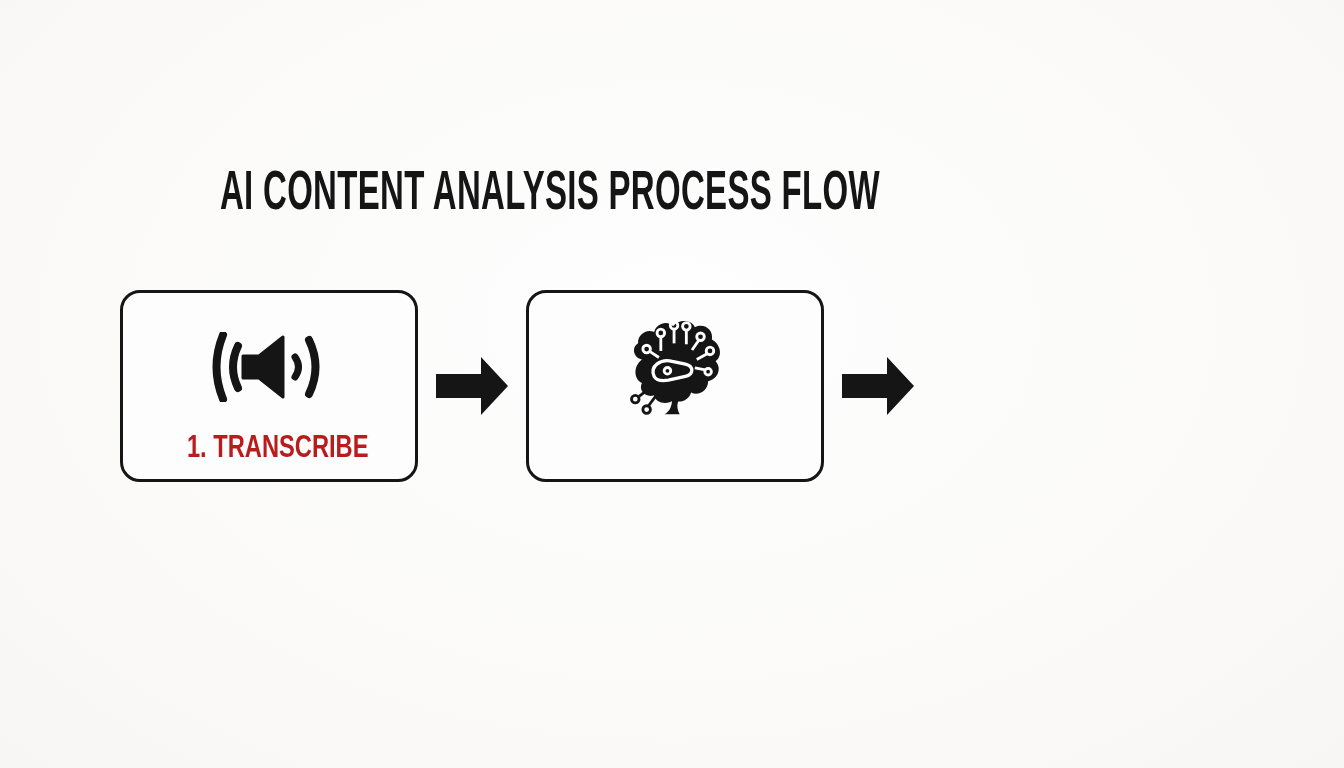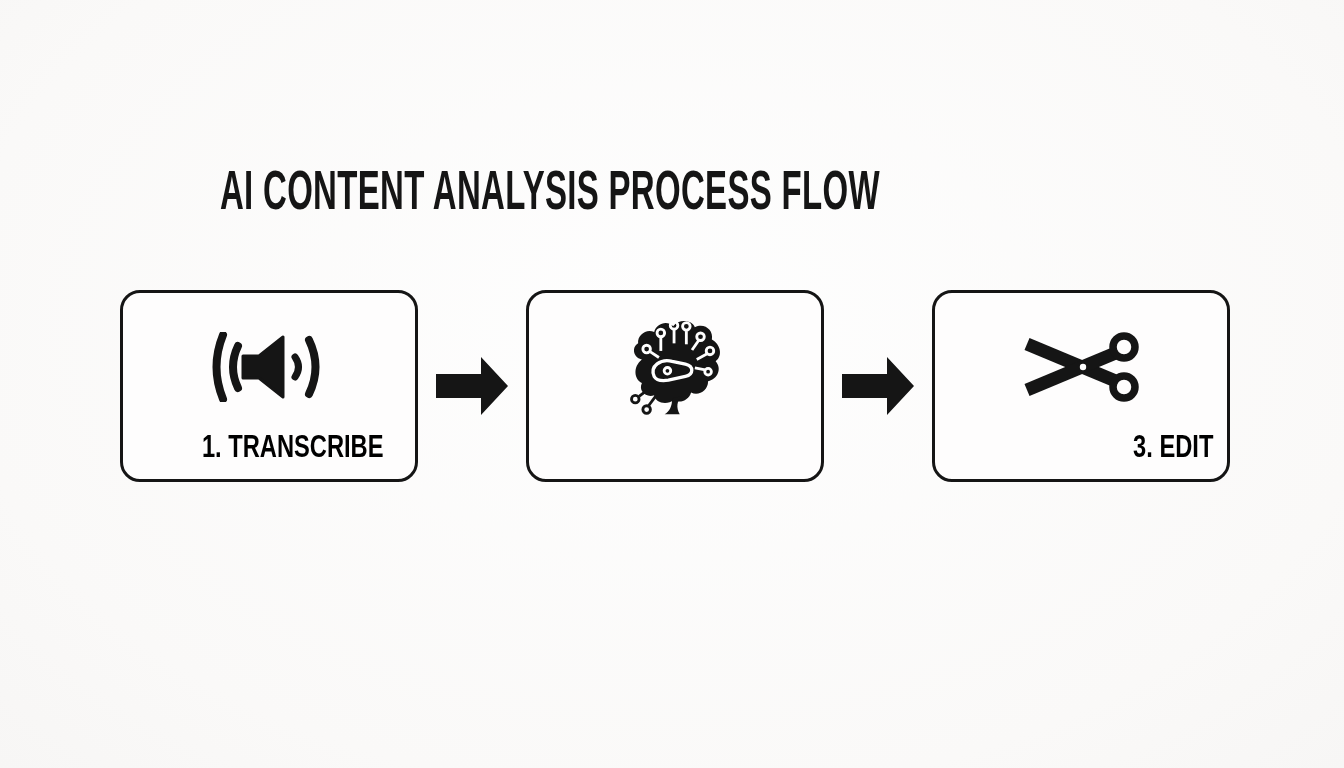--- a/index.html
+++ b/index.html
@@ -69,25 +69,26 @@
     align-items: center;
     justify-content: center;
   }
   .step-label {
     position: absolute;
     bottom: 15px;
     left: 0;
     width: 100%;
     height: 36px;
     line-height: 36px;
-    text-align: right;
+    text-align: left;
     font-size: 32px;
     font-weight: 700;
-    color: #000000;
+    color: #b91c1c;
     white-space: nowrap;
+    padding-left: 32px;
   }
   .arrow {
     width: 72px;
     height: 58px;
     margin: 0 18px;
     display: flex;
     align-items: center;
     justify-content: center;
   }
   svg { display: block; }
@@ -155,27 +156,15 @@
         </svg>
       </div>
     </div>
 
     <div class="arrow">
       <svg width="72" height="58" viewBox="0 0 72 58">
         <polygon class="ink-fill" points="0,17 45,17 45,0 72,29 45,58 45,41 0,41"></polygon>
       </svg>
     </div>
 
-    <div class="step">
-      <div class="icon-wrap">
-        <svg width="120" height="72" viewBox="0 0 120 72">
-          <path class="ink-stroke" d="M6,13 L97,51" stroke-width="13"></path>
-          <path class="ink-stroke" d="M6,59 L97,21" stroke-width="13"></path>
-          <circle class="ink-stroke" cx="103" cy="16" r="11" stroke-width="7.5"></circle>
-          <circle class="ink-stroke" cx="103" cy="56" r="11" stroke-width="7.5"></circle>
-          <circle cx="62" cy="36" r="3.2" fill="#ffffff"></circle>
-        </svg>
-      </div>
-      <div class="step-label"><span class="squeeze-label">3. EDIT</span></div>
-    </div>
 
   </div>
 </div>
 
 </body></html>

